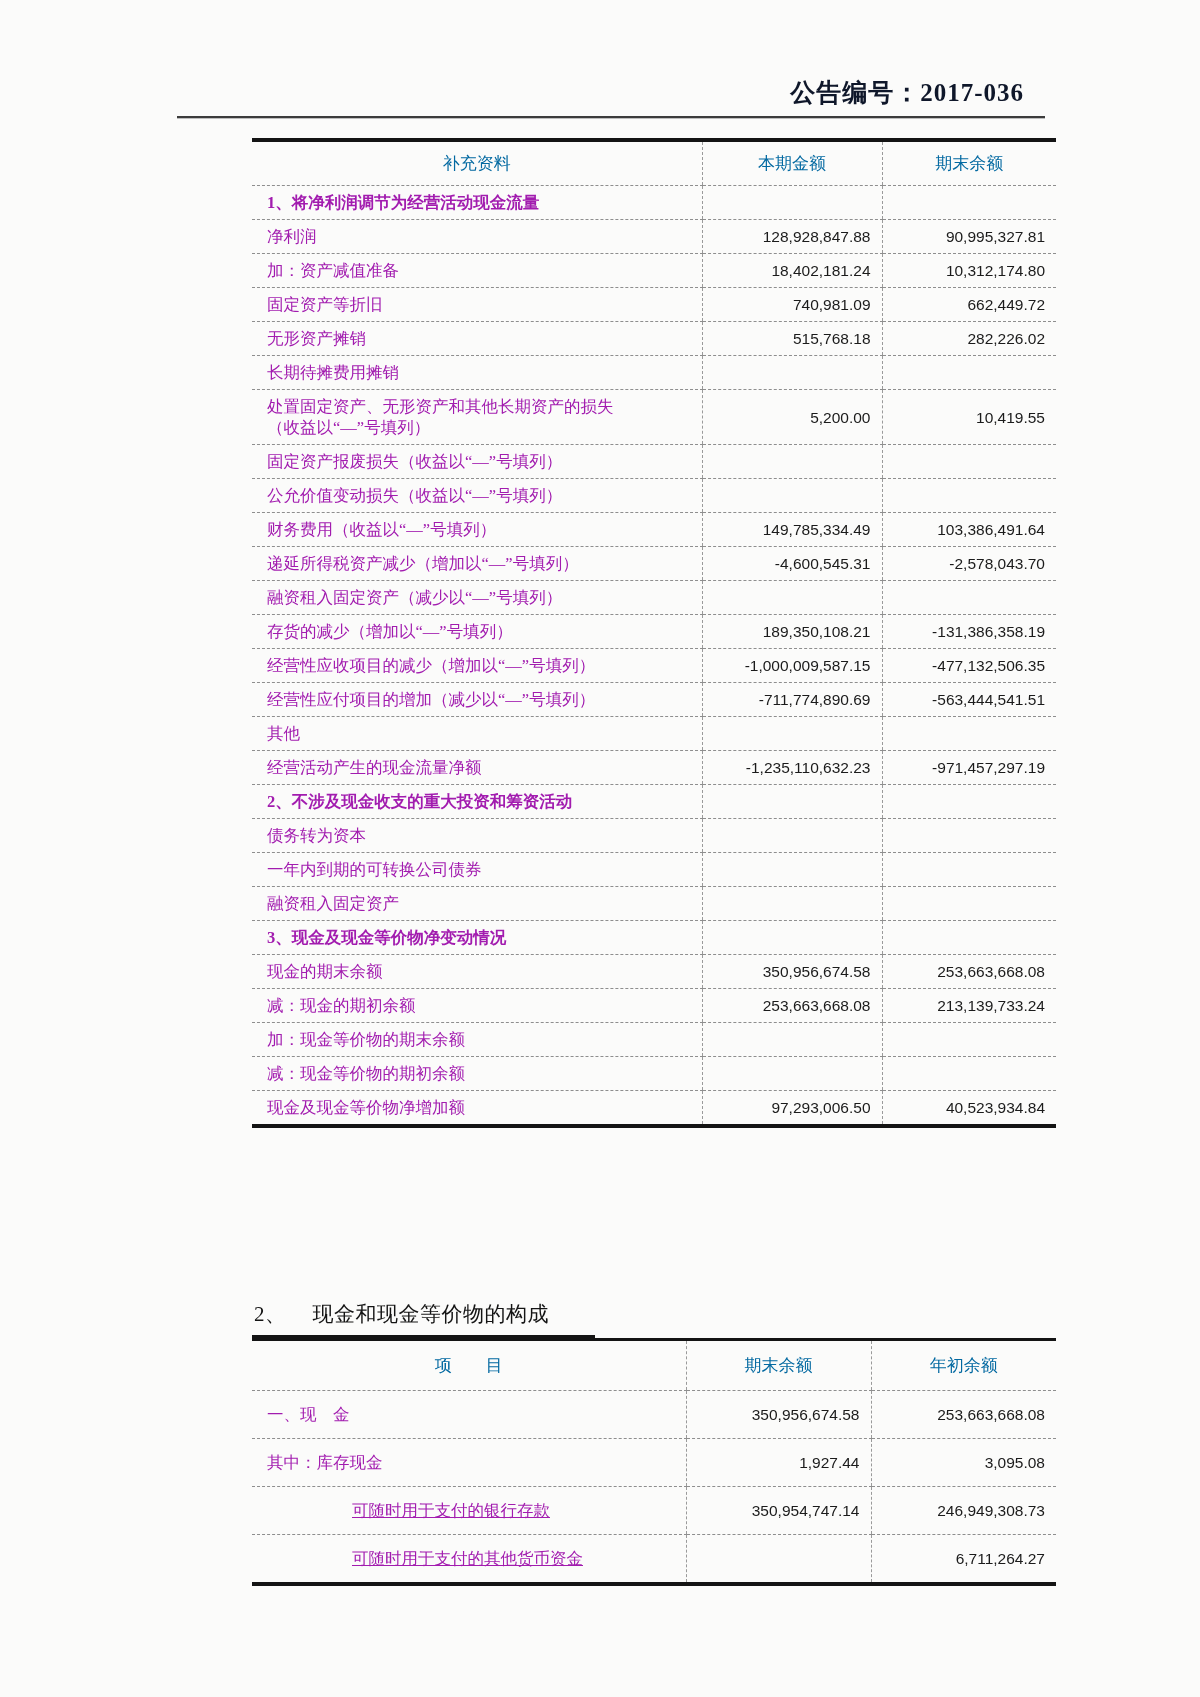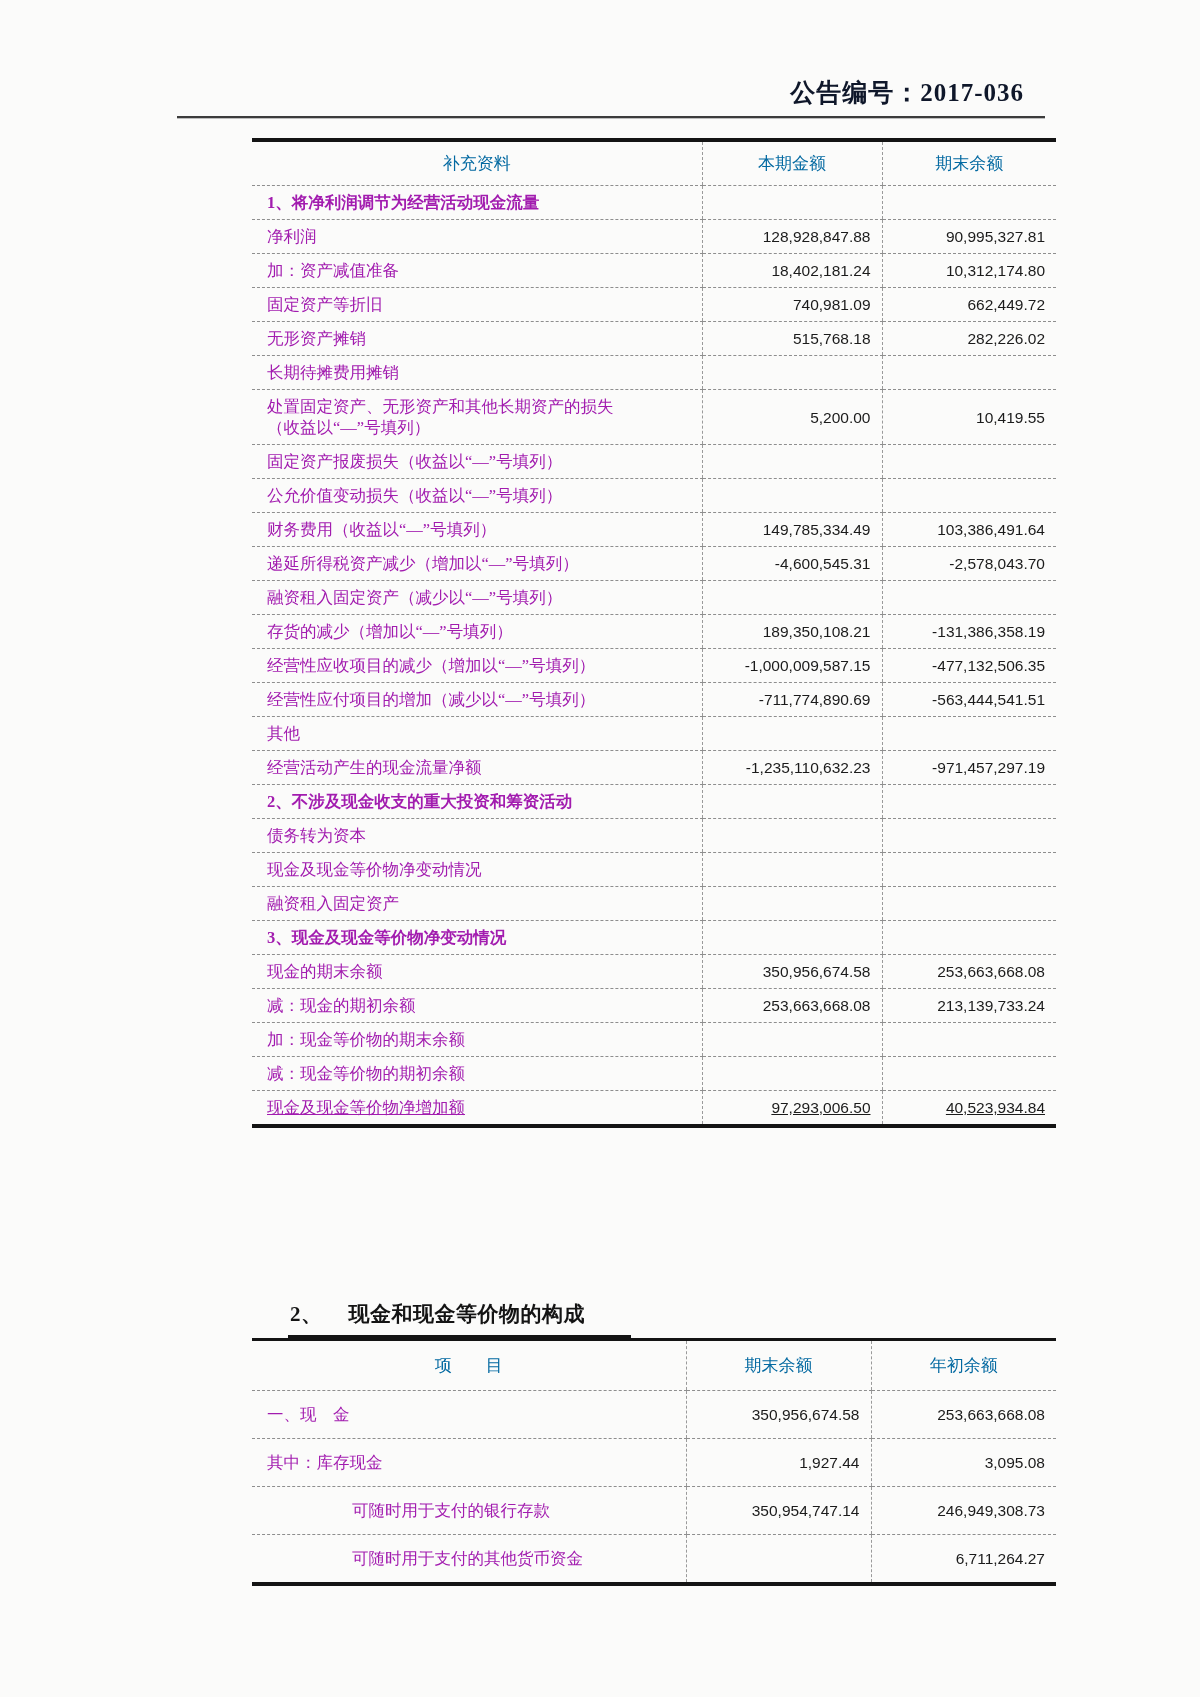--- a/index.html
+++ b/index.html
@@ -29,38 +29,37 @@
   td,th{overflow:hidden;}
   td.label{
     text-align:left;font-size:16.5px;line-height:21px;
     padding:6px 10px 6px 15px;white-space:pre-line;color:#a21caf;
   }
   td.num{
     text-align:right;font-family:"Liberation Sans", sans-serif;
     font-size:15.5px;line-height:21px;padding:6px 11px 6px 4px;color:#1b1b1b;
   }
   tr.bold td.label{font-weight:bold;}
-  td.indent1{padding-left:100px;}
+  td.indent1{padding-left:100px;text-decoration:underline;}
 
   
   .t1-wrap{position:absolute;top:138px;left:252px;}
   #table1{border-top:4px solid #141414;border-bottom:4px solid #141414;}
   #table1 th{padding:10px 0;}
   #table1 tr td, #table1 tr th{border-bottom:1px dashed #8e8e8e;}
-  #table1 tbody tr:last-child td{border-bottom:none;text-decoration:underline;}
+  #table1 tbody tr:last-child td{border-bottom:none;}
   #table1 td:nth-child(2), #table1 td:nth-child(3),
   #table1 th:nth-child(2), #table1 th:nth-child(3){border-left:1px dashed #9a9a9a;}
 
   
   .section2-wrap{position:absolute;top:1300px;left:252px;width:804px;}
   .section-heading{
-    display:inline-block;font-size:21px;font-weight:bold;color:#141414;
+    display:inline-block;font-size:21px;font-weight:normal;color:#141414;
     padding:0 46px 7px 2px;border-bottom:3px solid #141414;
     letter-spacing:0.5px;
-    margin-left:36px;
   }
   .section-heading .sec-num{margin-right:26px;}
 
   
   #table2{border-top:3px solid #141414;border-bottom:4px solid #141414;margin-top:0;}
   #table2 th{padding:13px 0;}
   #table2 td.label{padding-top:13px;padding-bottom:13px;}
   #table2 td.num{padding-top:13px;padding-bottom:13px;}
   #table2 tr td, #table2 tr th{border-bottom:1px dashed #8e8e8e;}
   #table2 tbody tr:last-child td{border-bottom:none;}
@@ -181,21 +180,21 @@
             <td class="label">2、不涉及现金收支的重大投资和筹资活动</td>
             <td class="num"></td>
             <td class="num"></td>
           </tr>
           <tr>
             <td class="label">债务转为资本</td>
             <td class="num"></td>
             <td class="num"></td>
           </tr>
           <tr>
-            <td class="label">现金及现金等价物净变动情况</td>
+            <td class="label">一年内到期的可转换公司债券</td>
             <td class="num"></td>
             <td class="num"></td>
           </tr>
           <tr>
             <td class="label">融资租入固定资产</td>
             <td class="num"></td>
             <td class="num"></td>
           </tr>
           <tr class="bold">
             <td class="label">3、现金及现金等价物净变动情况</td>

